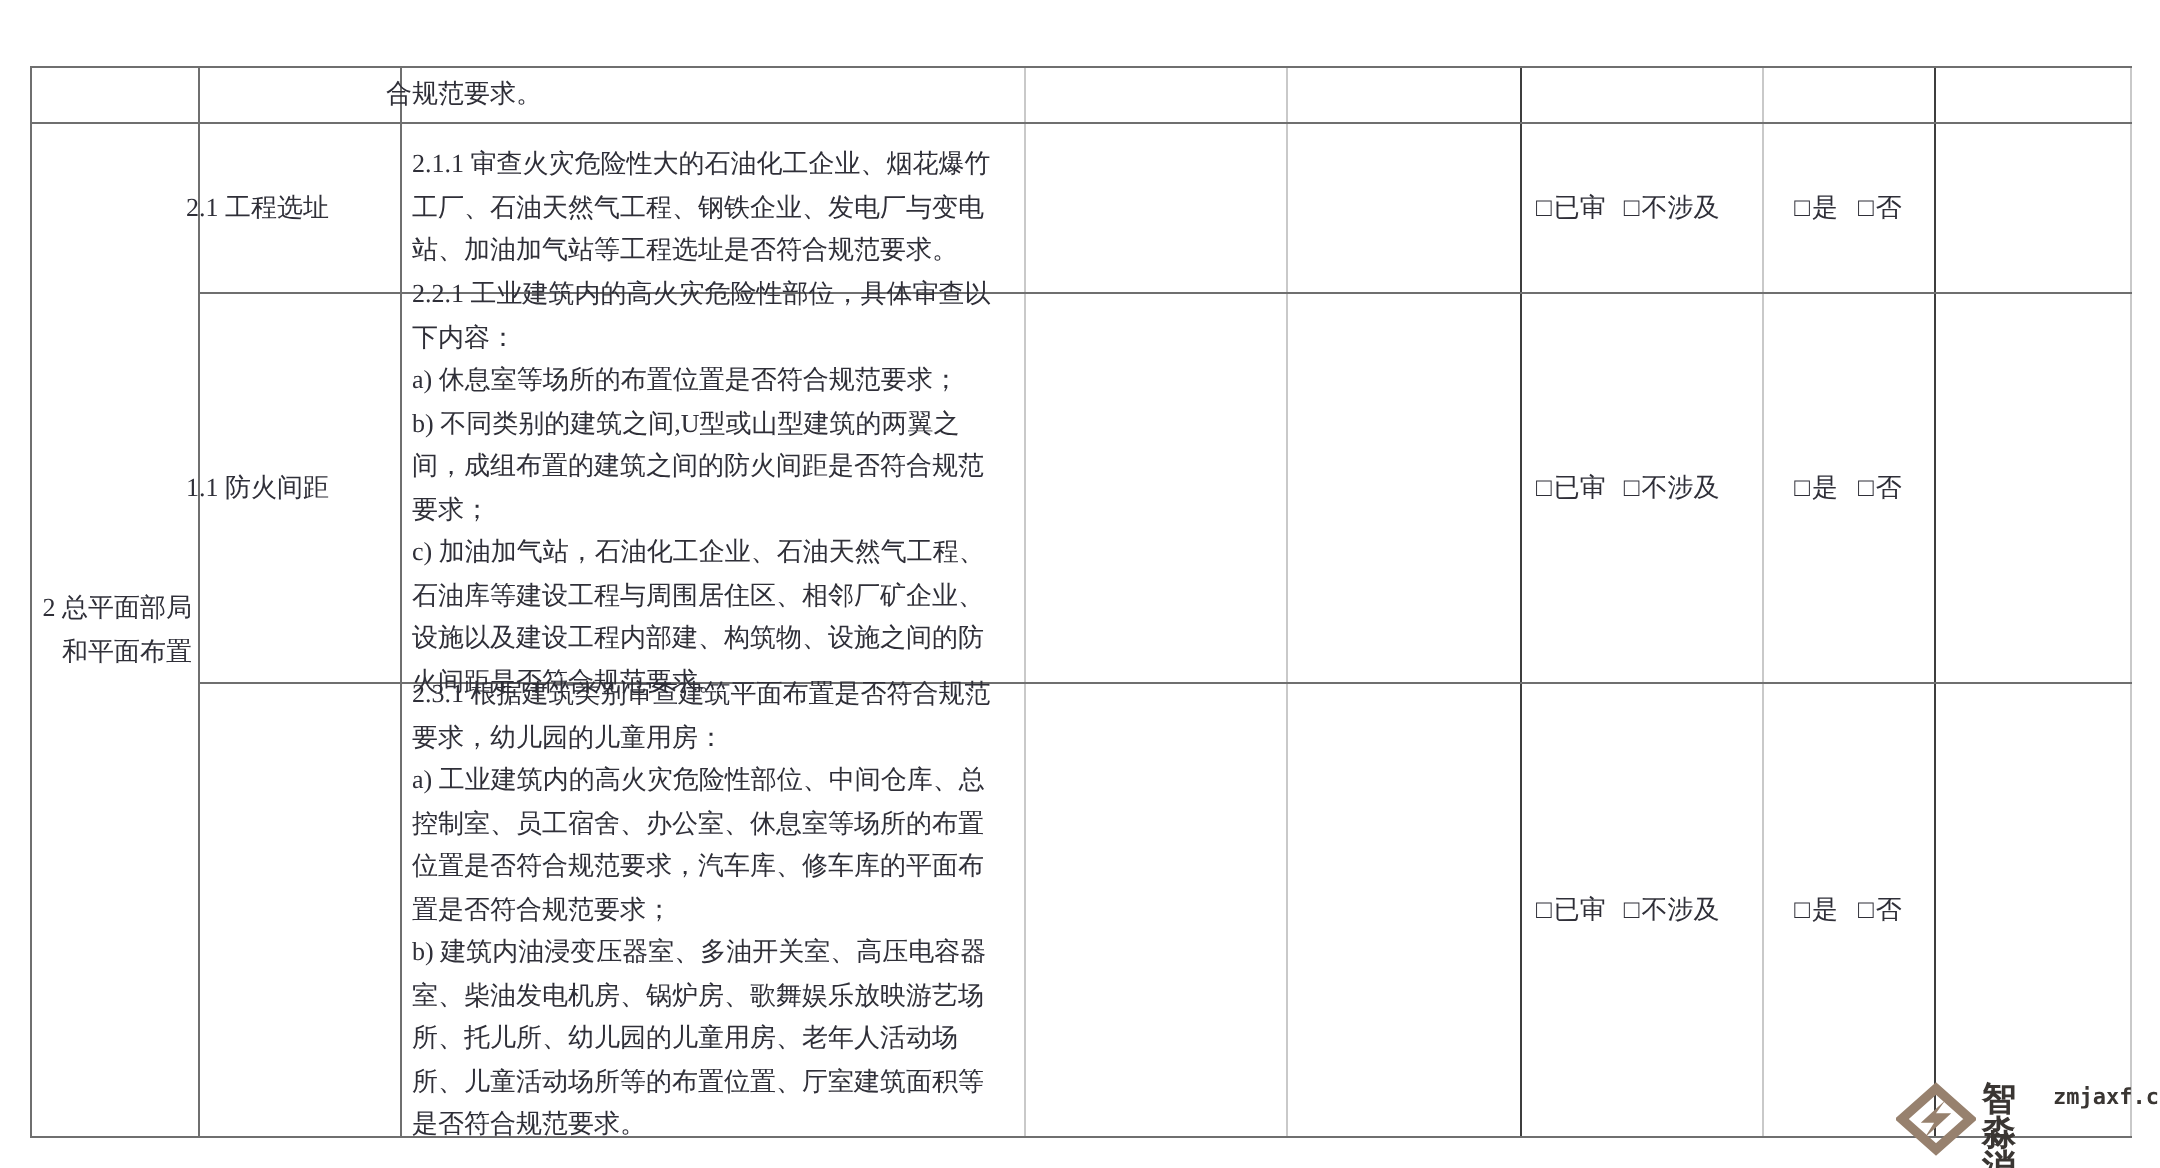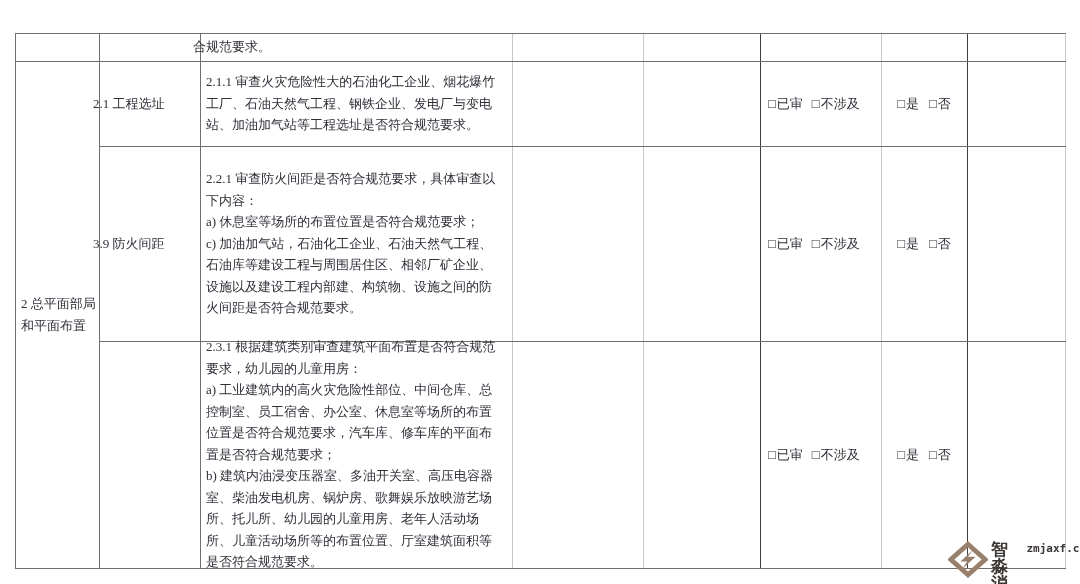--- a/index.html
+++ b/index.html
@@ -15,21 +15,21 @@
   .vline{position:absolute;top:33px;height:535px;width:1px;}
   .hline{position:absolute;height:1px;}
   .lt{background:var(--c-grid_light);}
   .md{background:var(--c-grid_medium);}
   .dk{background:var(--c-grid_dark);}
   
   .cell{position:absolute;display:flex;font-size:13px;line-height:21.5px;}
   .v-center{align-items:center;}
   .col{flex-direction:column;justify-content:center;}
   .cell p{margin:0;}
-  .section-cell{left:21px;top:61px;width:75px;height:507px;}
+  .section-cell{left:21px;top:61px;width:75px;height:507px;text-align:right;}
   .item-cell{left:93px;width:88px;}
   .content-cell{left:206px;width:296px;}
   .carry-cell{left:193px;top:33px;width:296px;height:28px;}
   .review-cell{left:761px;width:119px;justify-content:flex-start;padding-left:7px;
                box-sizing:border-box;gap:9px;white-space:nowrap;}
   .result-cell{left:882px;width:84px;justify-content:center;gap:10px;white-space:nowrap;}
   .opt{display:inline-flex;align-items:center;}
   .opt .box{margin-right:1px;}
   
   .watermark{position:absolute;left:948px;top:541px;display:flex;align-items:flex-start;gap:3px;}
@@ -87,25 +87,26 @@
         <span class="box">□</span>
         <span>是</span>
       </span>
     <span class="opt">
         <span class="box">□</span>
         <span>否</span>
       </span>
   </div>
 
   <div class="cell item-cell v-center" style="top:146px;height:195px">
-    <p>3.9 防火间距</p>
+    <p>1.1 防火间距</p>
   </div>
   <div class="cell content-cell col" style="top:146px;height:195px">
-    <p>2.2.1 审查防火间距是否符合规范要求，具体审查以下内容：</p>
+    <p>2.2.1 工业建筑内的高火灾危险性部位，具体审查以下内容：</p>
     <p>a) 休息室等场所的布置位置是否符合规范要求；</p>
+    <p>b) 不同类别的建筑之间,U型或山型建筑的两翼之间，成组布置的建筑之间的防火间距是否符合规范要求；</p>
     <p>c) 加油加气站，石油化工企业、石油天然气工程、石油库等建设工程与周围居住区、相邻厂矿企业、设施以及建设工程内部建、构筑物、设施之间的防火间距是否符合规范要求。</p>
   </div>
   <div class="cell review-cell v-center" style="top:146px;height:195px">
     <span class="opt">
         <span class="box">□</span>
         <span>已审</span>
       </span>
     <span class="opt">
         <span class="box">□</span>
         <span>不涉及</span>

